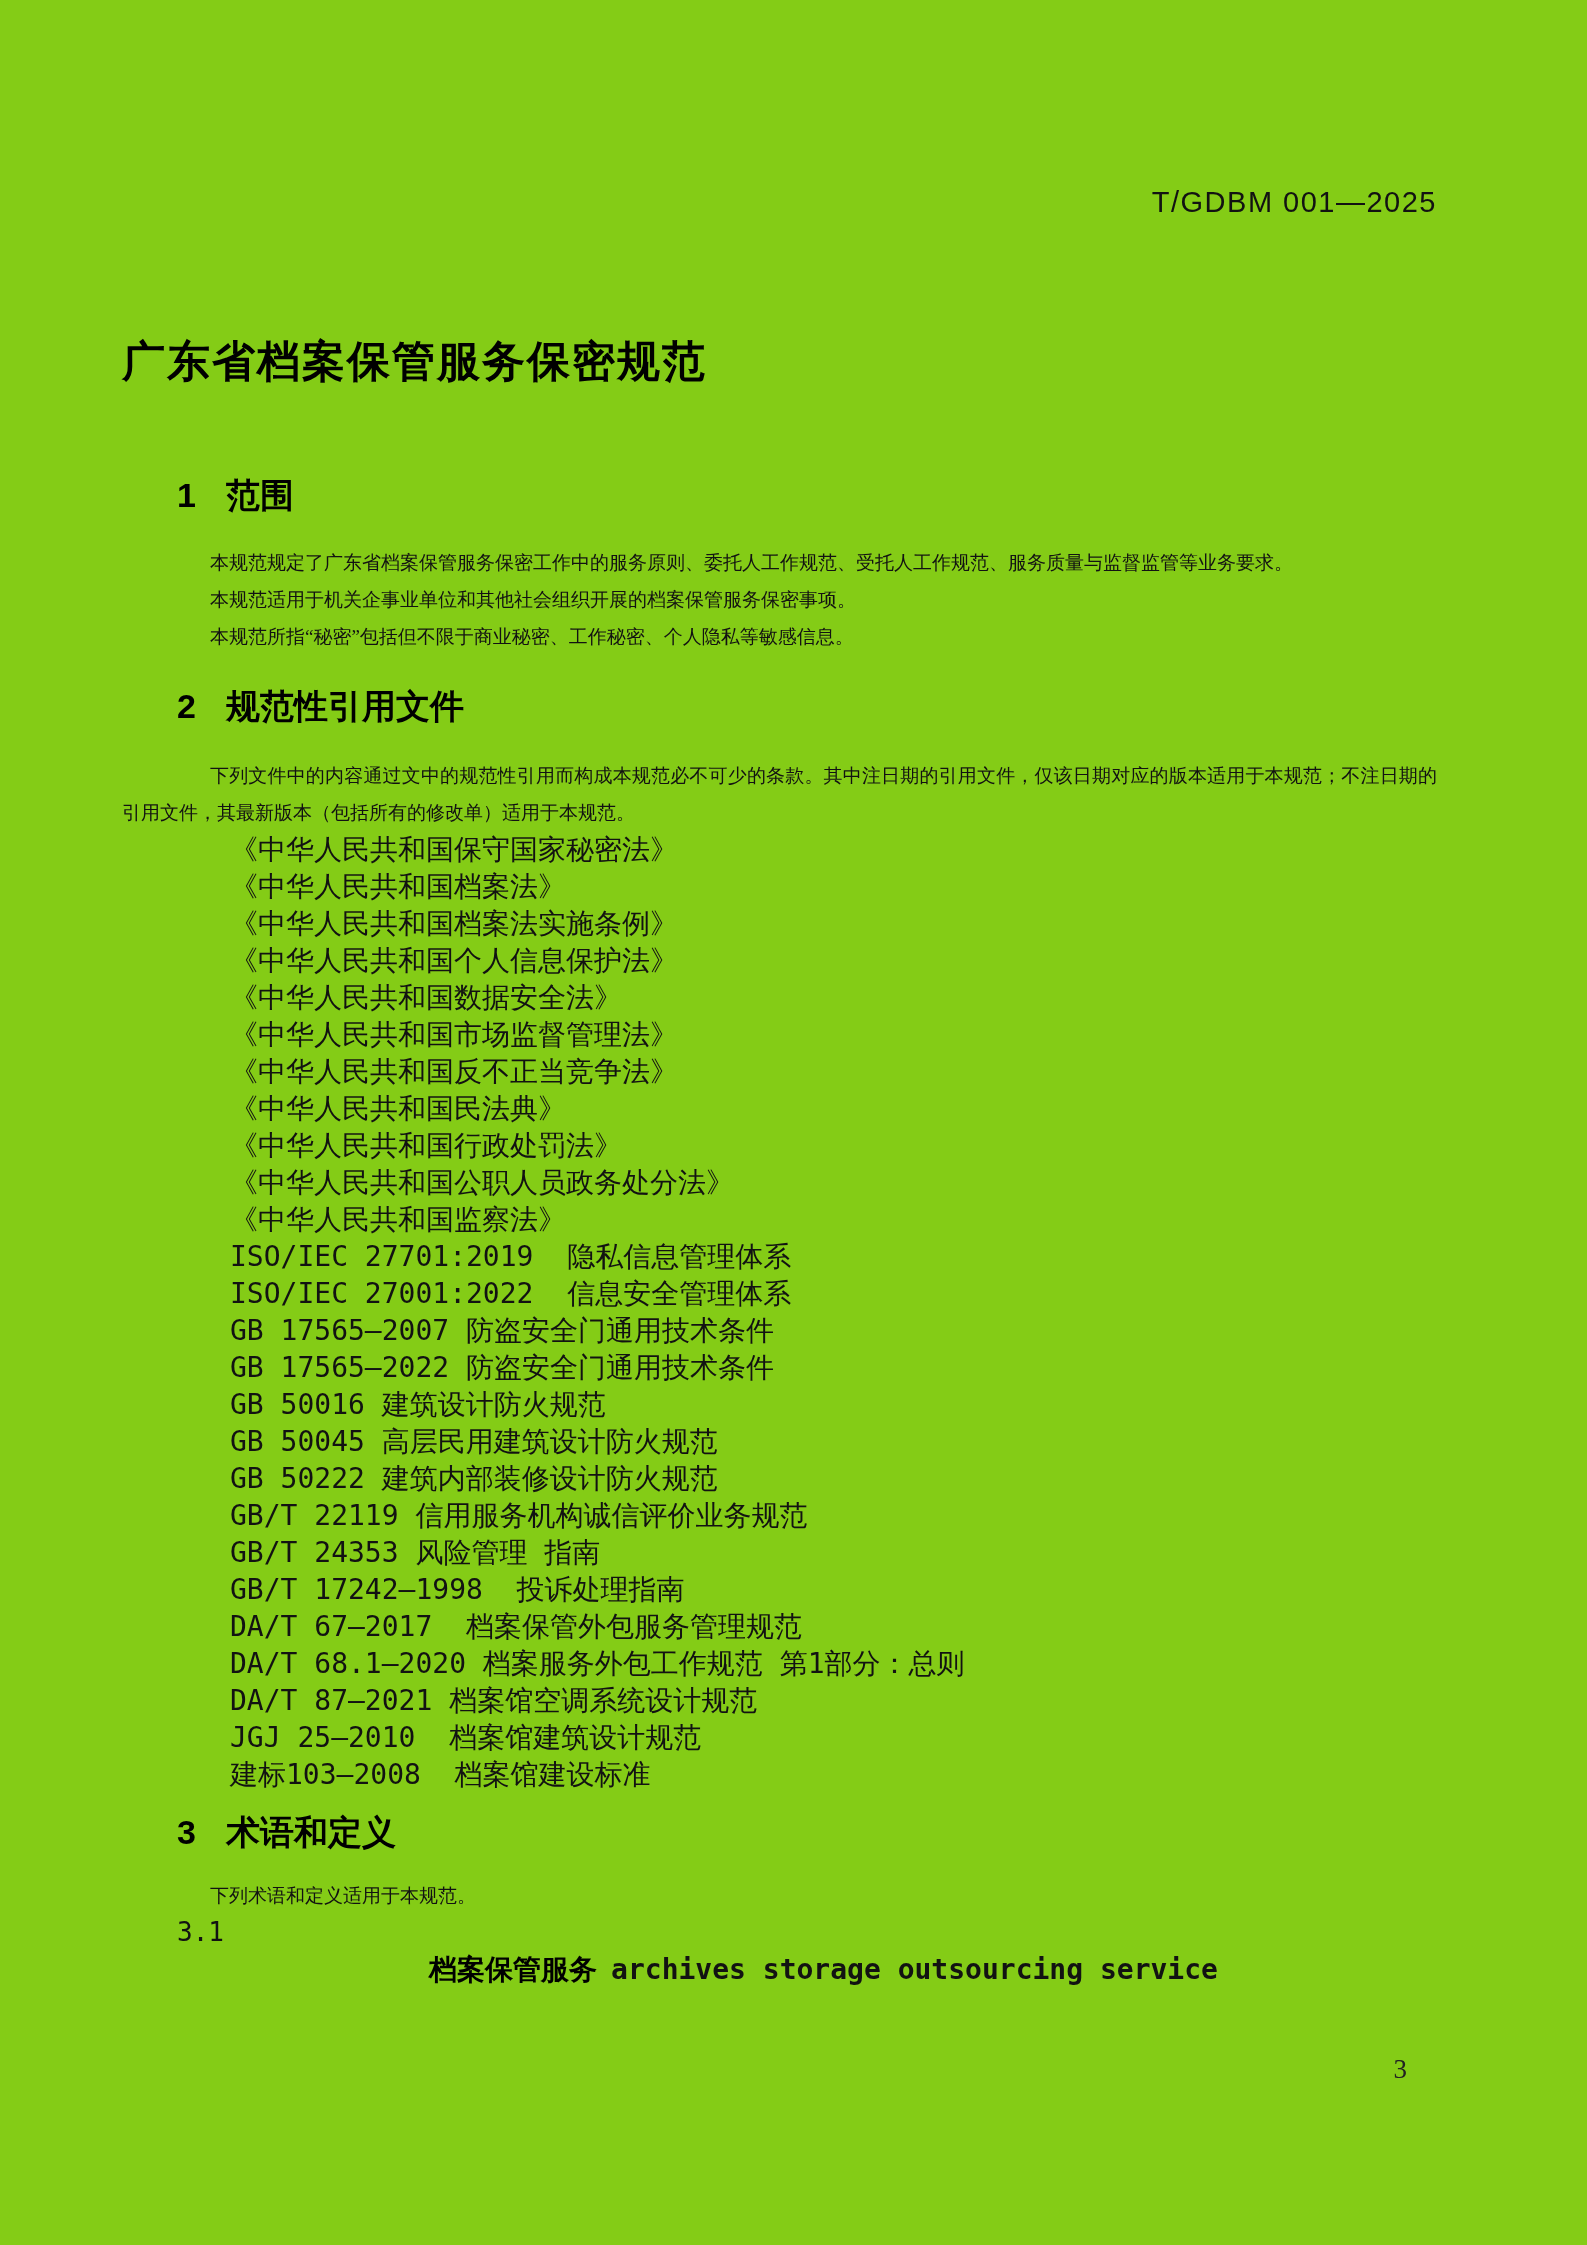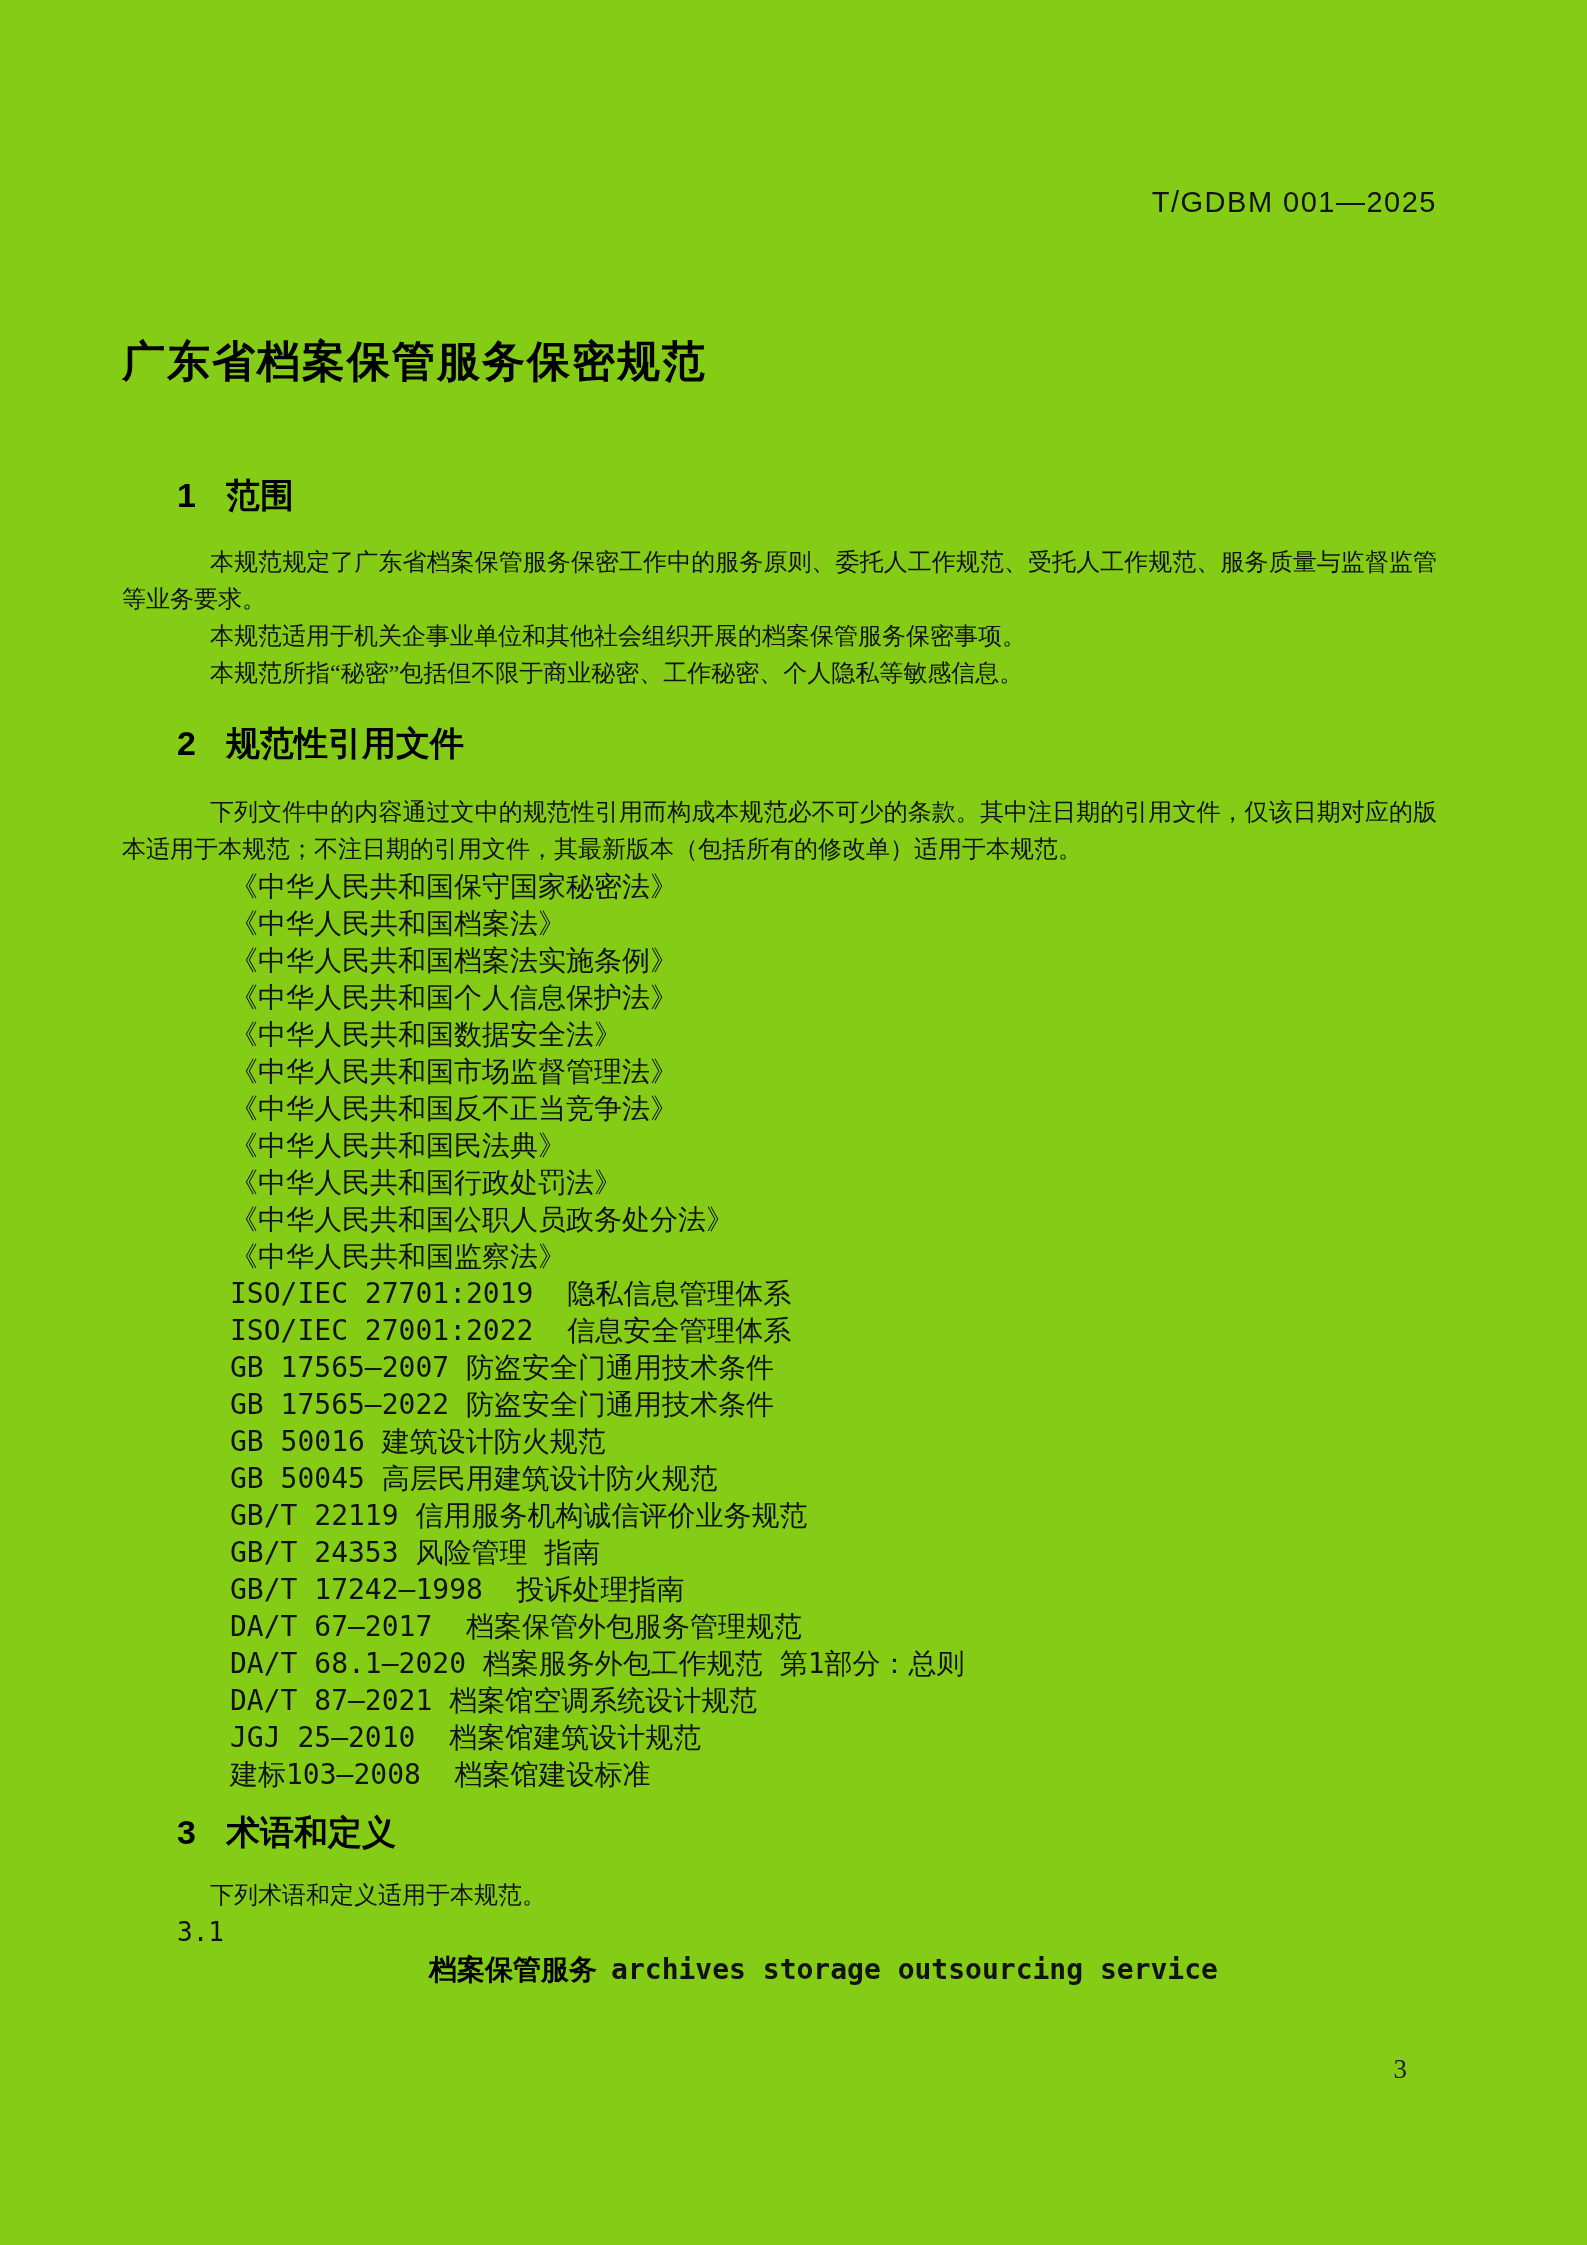--- a/index.html
+++ b/index.html
@@ -46,21 +46,21 @@
     line-height: 34px;
     margin: 0 0 0 55px;
     color: #000000;
   }
   .sec-heading .num { display: inline-block; margin-right: 30px; }
   .h-sec1 { margin-top: 92px; margin-bottom: 32px; }
   .h-sec2 { margin-top: 34px; margin-bottom: 34px; }
   .h-sec3 { margin-top: 22px; margin-bottom: 28px; }
   .body-par {
     margin: 0;
-    font-size: 24px;
+    font-size: 19px;
     line-height: 37px;
     text-indent: 88px;
     text-align: justify;
     color: #121212;
   }
   .refs { margin: 0; padding: 0; list-style: none; }
   .ref-line {
     font-size: 28px;
     line-height: 37px;
     padding-left: 108px;
@@ -135,20 +135,21 @@
     <div class="ref-line">《中华人民共和国民法典》</div>
     <div class="ref-line">《中华人民共和国行政处罚法》</div>
     <div class="ref-line">《中华人民共和国公职人员政务处分法》</div>
     <div class="ref-line">《中华人民共和国监察法》</div>
     <div class="ref-line">ISO/IEC 27701:2019  隐私信息管理体系</div>
     <div class="ref-line">ISO/IEC 27001:2022  信息安全管理体系</div>
     <div class="ref-line">GB 17565—2007 防盗安全门通用技术条件</div>
     <div class="ref-line">GB 17565—2022 防盗安全门通用技术条件</div>
     <div class="ref-line">GB 50016 建筑设计防火规范</div>
     <div class="ref-line">GB 50045 高层民用建筑设计防火规范</div>
+    <div class="ref-line">GB 50222 建筑内部装修设计防火规范</div>
     <div class="ref-line">GB/T 22119 信用服务机构诚信评价业务规范</div>
     <div class="ref-line">GB/T 24353 风险管理 指南</div>
     <div class="ref-line">GB/T 17242—1998  投诉处理指南</div>
     <div class="ref-line">DA/T 67—2017  档案保管外包服务管理规范</div>
     <div class="ref-line">DA/T 68.1—2020 档案服务外包工作规范 第1部分：总则</div>
     <div class="ref-line">DA/T 87—2021 档案馆空调系统设计规范</div>
     <div class="ref-line">JGJ 25—2010  档案馆建筑设计规范</div>
     <div class="ref-line">建标103—2008  档案馆建设标准</div>
   </div>
 

